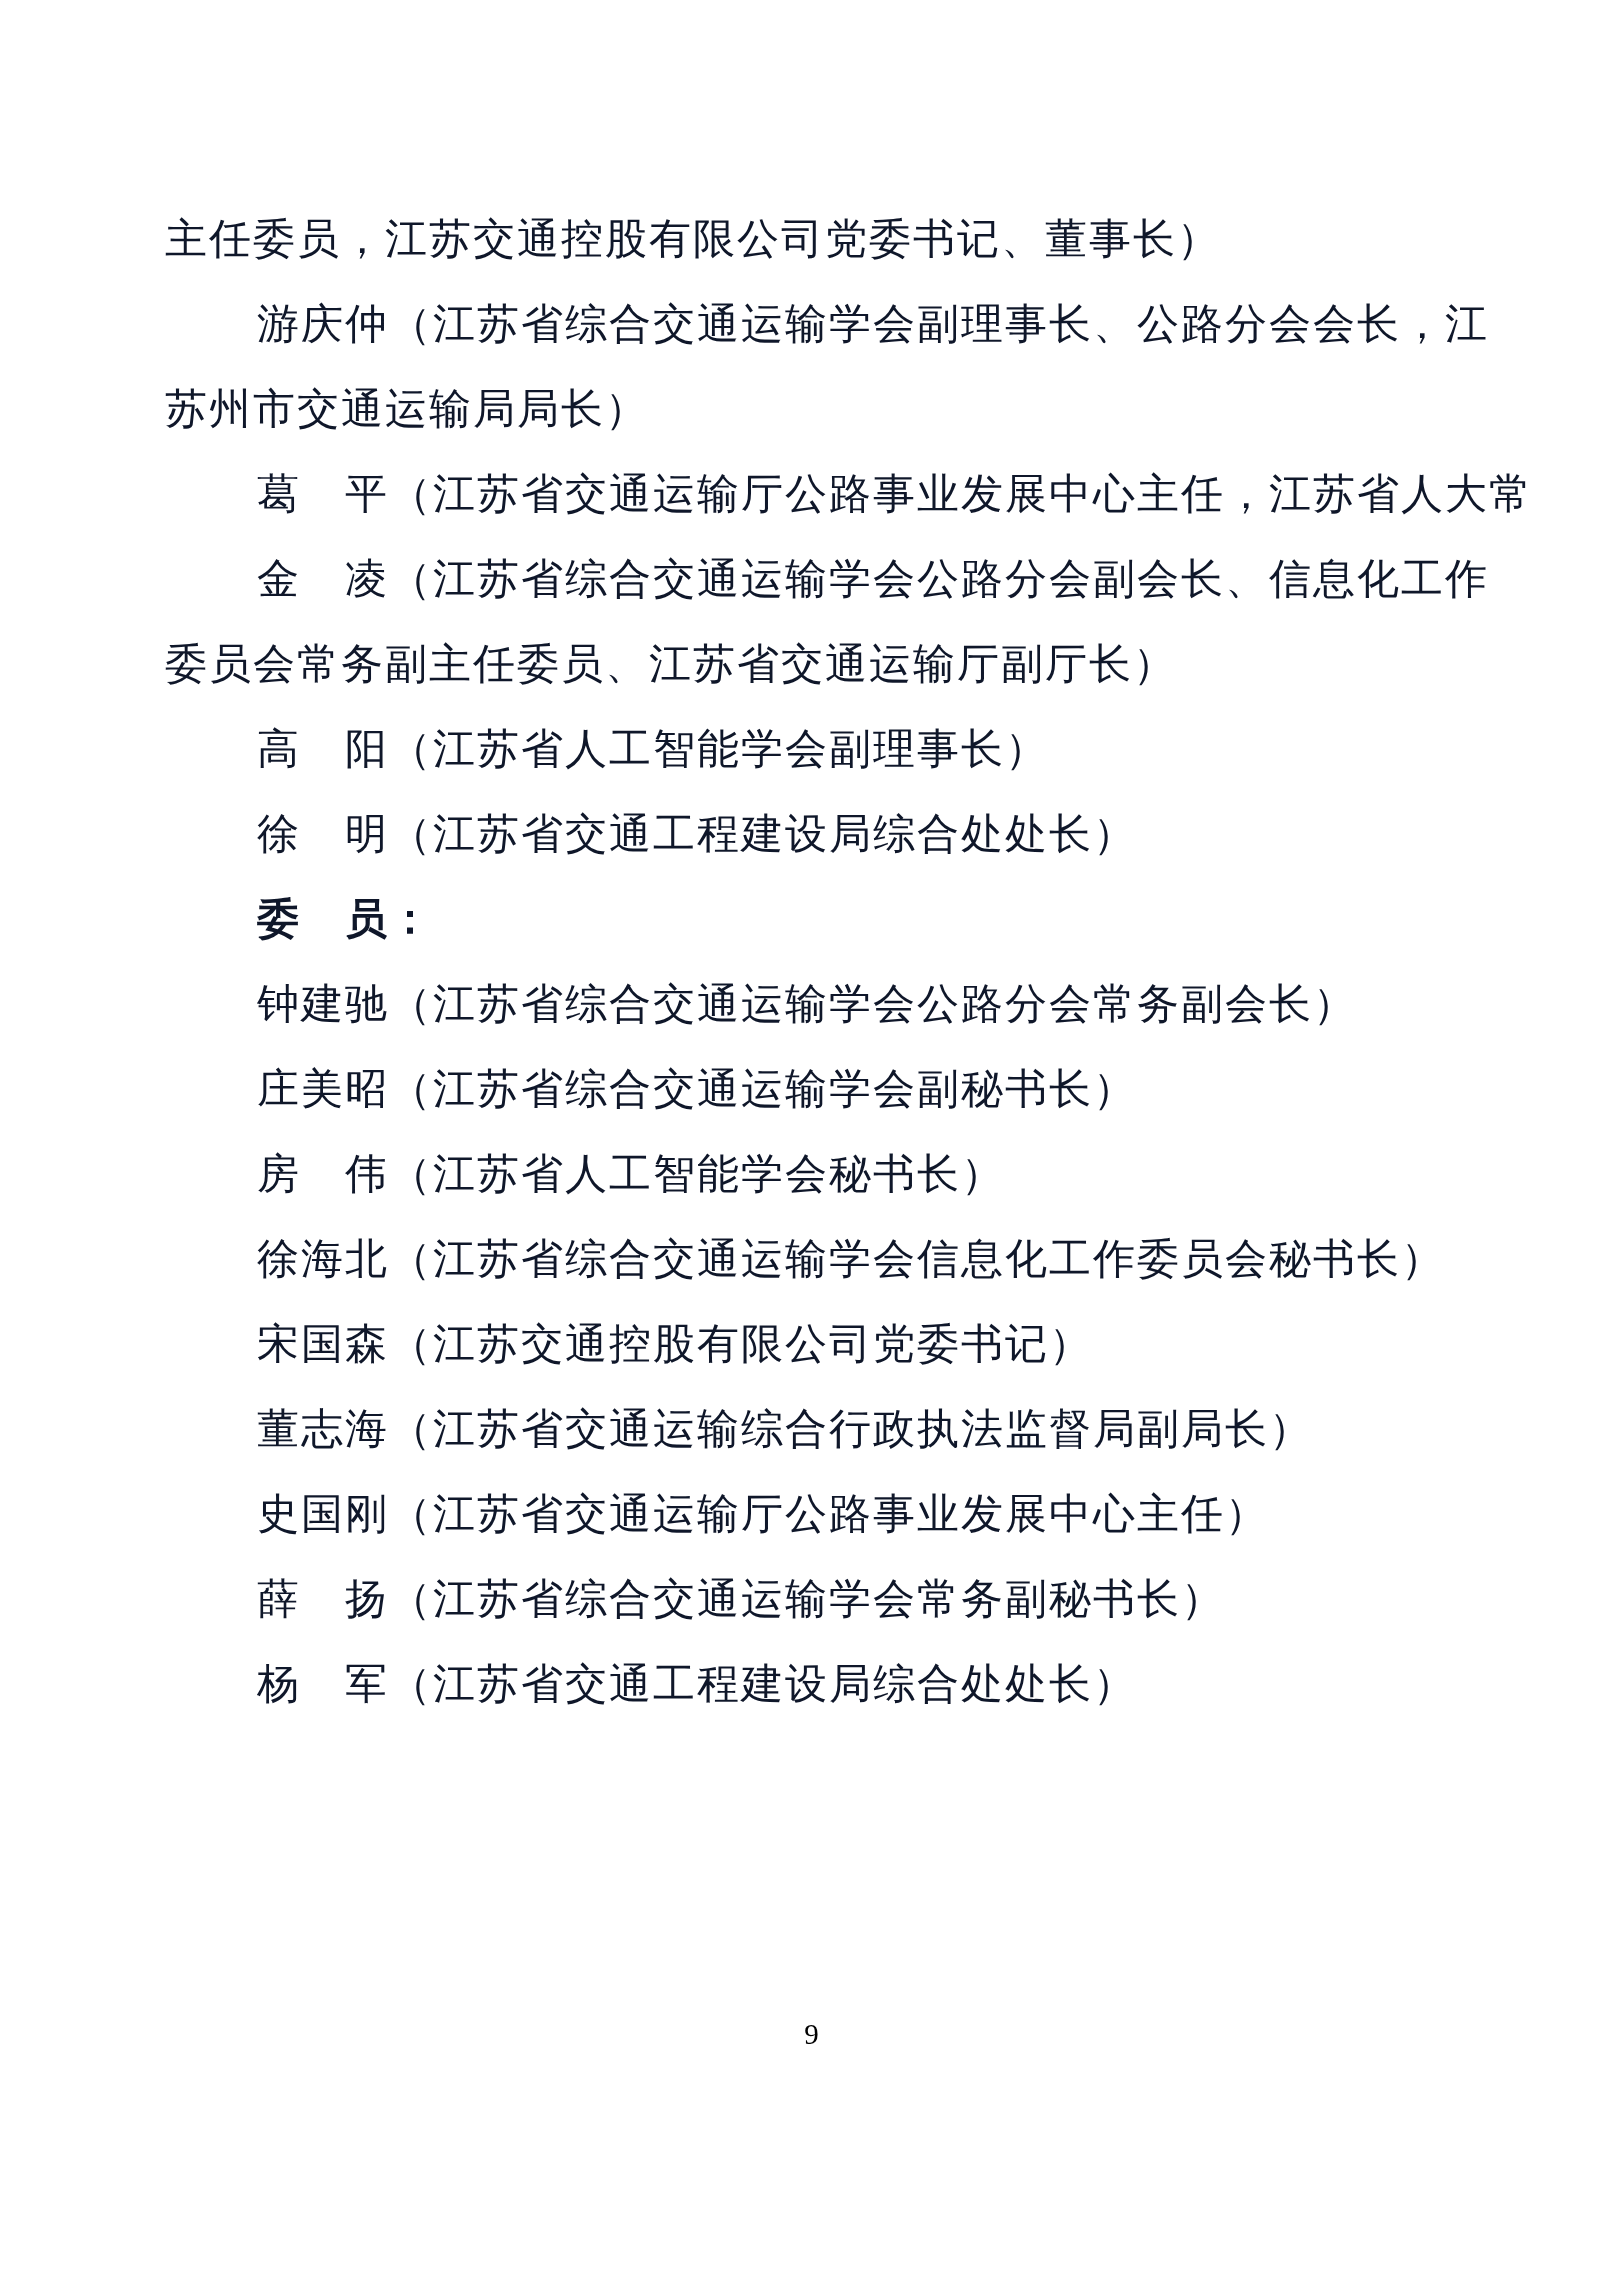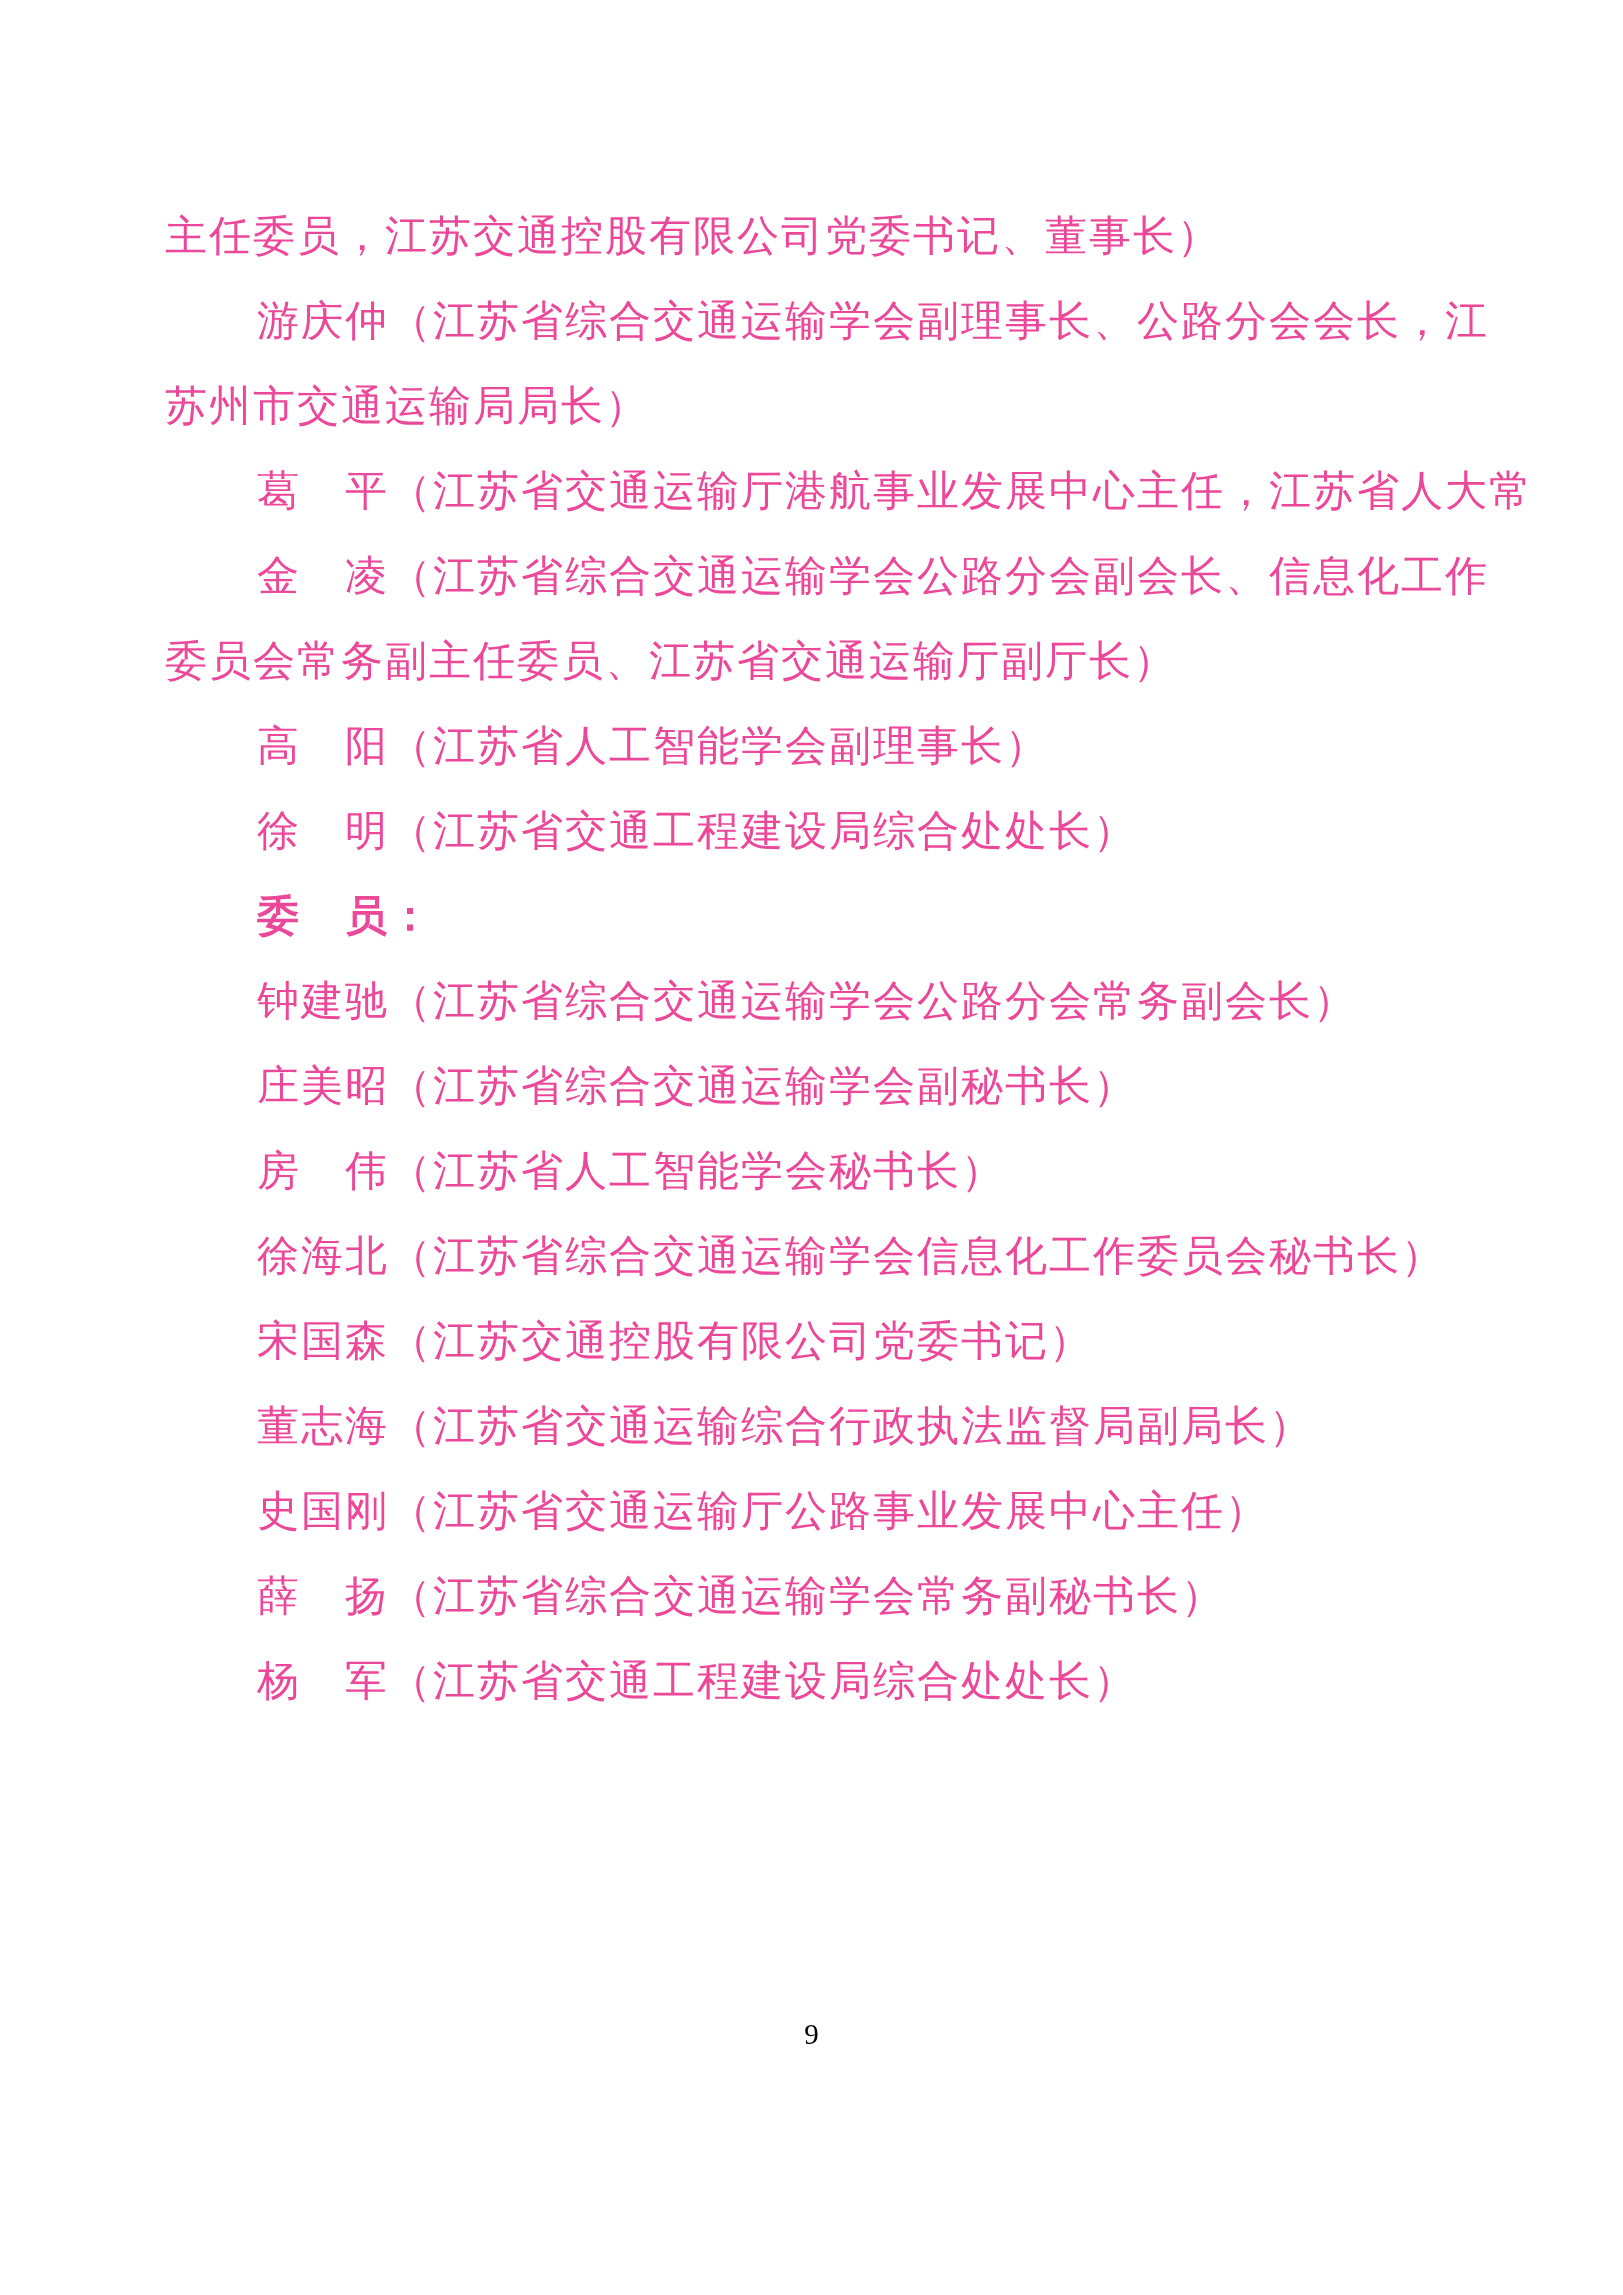--- a/index.html
+++ b/index.html
@@ -23,25 +23,24 @@
   .doc-body {
     position: absolute;
     left: 165px;
     top: 197px;
     width: 1303px;
   }
   .text-line {
     font-size: 42px;
     line-height: 85px;
     height: 85px;
-    color: #ec4899;
+    color: #0f172a;
     letter-spacing: 2px;
     white-space: pre;
     font-weight: normal;
-    font-family: Liberation Mono, monospace;
   }
   .text-line.indent {
     padding-left: 92px;
   }
   .text-line.bold {
     font-weight: bold;
   }
   .page-number {
     position: absolute;
     top: 2015px;
@@ -56,21 +55,21 @@
 </head>
 <body>
 
 <div class="page">
 
   <div class="doc-body">
 
   <div class="text-line">主任委员，江苏交通控股有限公司党委书记、董事长）</div>
       <div class="text-line indent">游庆仲（江苏省综合交通运输学会副理事长、公路分会会长，江</div>
       <div class="text-line">苏州市交通运输局局长）</div>
-      <div class="text-line indent">葛　平（江苏省交通运输厅港航事业发展中心主任，江苏省人大常</div>
+      <div class="text-line indent">葛　平（江苏省交通运输厅公路事业发展中心主任，江苏省人大常</div>
       <div class="text-line indent">金　凌（江苏省综合交通运输学会公路分会副会长、信息化工作</div>
       <div class="text-line">委员会常务副主任委员、江苏省交通运输厅副厅长）</div>
       <div class="text-line indent">高　阳（江苏省人工智能学会副理事长）</div>
       <div class="text-line indent">徐　明（江苏省交通工程建设局综合处处长）</div>
       <div class="text-line indent bold">委　员：</div>
       <div class="text-line indent">钟建驰（江苏省综合交通运输学会公路分会常务副会长）</div>
       <div class="text-line indent">庄美昭（江苏省综合交通运输学会副秘书长）</div>
       <div class="text-line indent">房　伟（江苏省人工智能学会秘书长）</div>
       <div class="text-line indent">徐海北（江苏省综合交通运输学会信息化工作委员会秘书长）</div>
       <div class="text-line indent">宋国森（江苏交通控股有限公司党委书记）</div>

